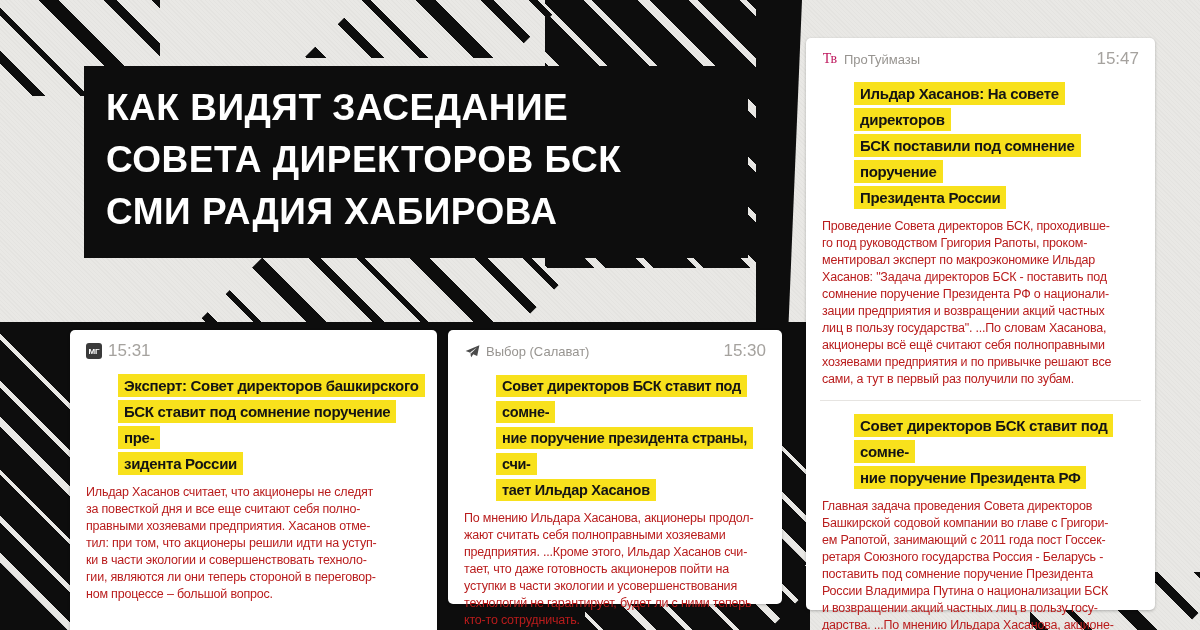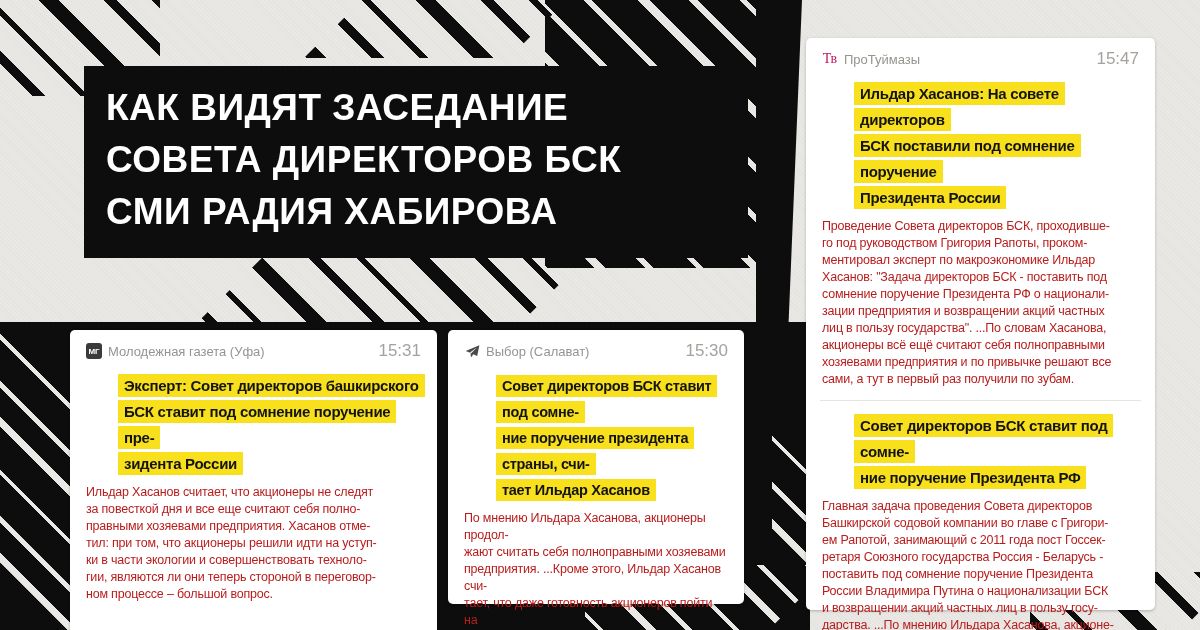--- a/index.html
+++ b/index.html
@@ -69,21 +69,21 @@
     padding:3px 6px;white-space:pre-line;
     -webkit-box-decoration-break:clone;box-decoration-break:clone;
   }
   .body-text{
     color:#b91c1c;font-size:12.5px;line-height:17px;letter-spacing:-.2px;
     white-space:pre-line;
   }
   #card-right{left:806px;top:38px;width:349px;height:572px;}
   #card-right .divider{border:none;border-top:1px solid #e6e4e1;margin:12px -2px 10px -2px;}
   #card-left{left:70px;top:330px;width:367px;height:304px;}
-  #card-mid{left:448px;top:330px;width:296px;height:274px;}
+  #card-mid{left:448px;top:330px;width:334px;height:274px;}
   #card-mid .hl{font-size:14.5px;}
 </style>
 </head>
 <body>
 
 <div class="zone gray" id="gray-topleft"></div>
 <div class="zone gray" id="gray-right"></div>
 <div class="zone" id="black-divider-top"></div>
 <div class="zone" id="black-divider-bottom"></div>
 
@@ -151,21 +151,20 @@
 дарства. ...По мнению Ильдара Хасанова, акционе-
 ры Башкирской содовой компании по-прежнему
 считают себя полноправными хозяевами
 предприятия.</div>
   </div>
 </div>
 
 <div class="card" id="card-left">
   <div class="src-row">
     <span class="src-icon square">МГ</span>
-    <span class="src-name">Молодежная газета (Уфа)</span>
     <span class="src-time">15:31</span>
   </div>
   <div class="headline"><span class="hl">Эксперт: Совет директоров башкирского
 БСК ставит под сомнение поручение пре-
 зидента России</span></div>
   <div class="body-text">Ильдар Хасанов считает, что акционеры не следят
 за повесткой дня и все еще считают себя полно-
 правными хозяевами предприятия. Хасанов отме-
 тил: при том, что акционеры решили идти на уступ-
 ки в части экологии и совершенствовать техноло-

